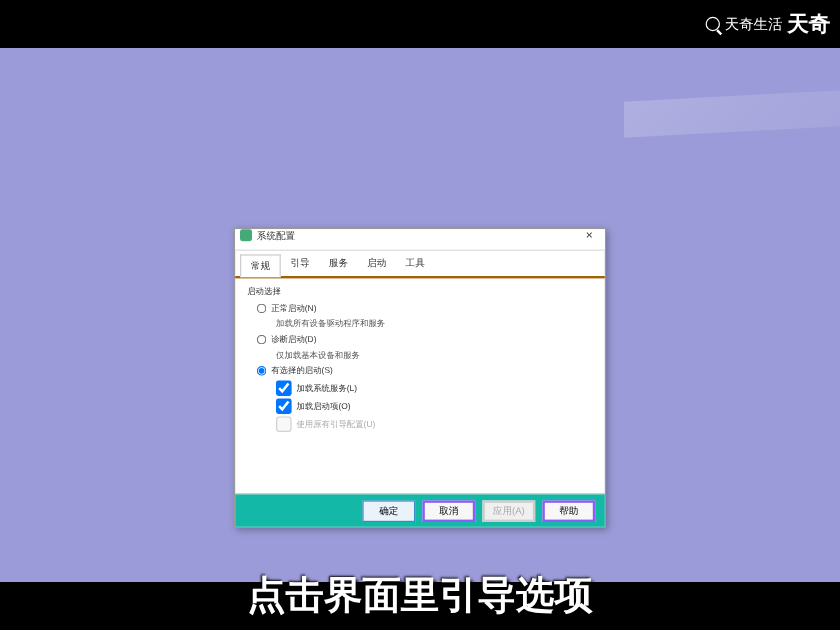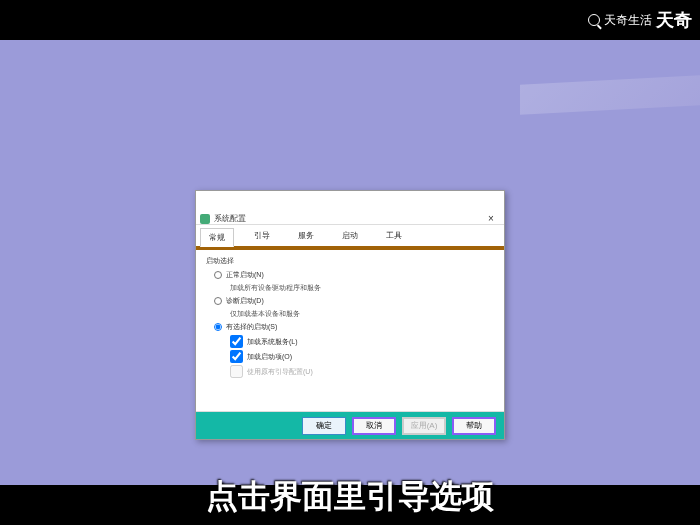--- a/index.html
+++ b/index.html
@@ -70,42 +70,41 @@
     background: #fff;
     border: 1px solid #999;
     box-shadow: 2px 2px 6px rgba(0,0,0,0.3);
     display: flex;
     flex-direction: column;
   }
   .titlebar {
     height: 18px;
     background: #fff;
     display: flex;
-    align-items: flex-end;
+    align-items: flex-start;
     padding: 0 4px;
     font-size: 8px;
     border-bottom: 1px solid #ddd;
-    margin-top: 16px;
   }
   .titlebar .icon {
     width: 10px; height: 10px;
     background: #4a7; border-radius: 2px;
     margin-right: 4px;
   }
   .titlebar .title { flex: 1; color: #333; }
   .titlebar .close {
     width: 18px; text-align: center;
     font-size: 10px; color: #333; cursor: pointer;
   }
   .tabs {
     display: flex;
     font-size: 8px;
     padding: 2px 4px 0 4px;
-    gap: 12px;
-    border-bottom: 4px solid #a16207;
+    gap: 0;
+    border-bottom: 2px solid #a16207;
   }
   .tab {
     padding: 3px 8px;
     color: #333;
     cursor: pointer;
   }
   .tab.active {
     border: 1px solid #ccc;
     border-bottom: 1px solid #fff;
     background: #fff;

